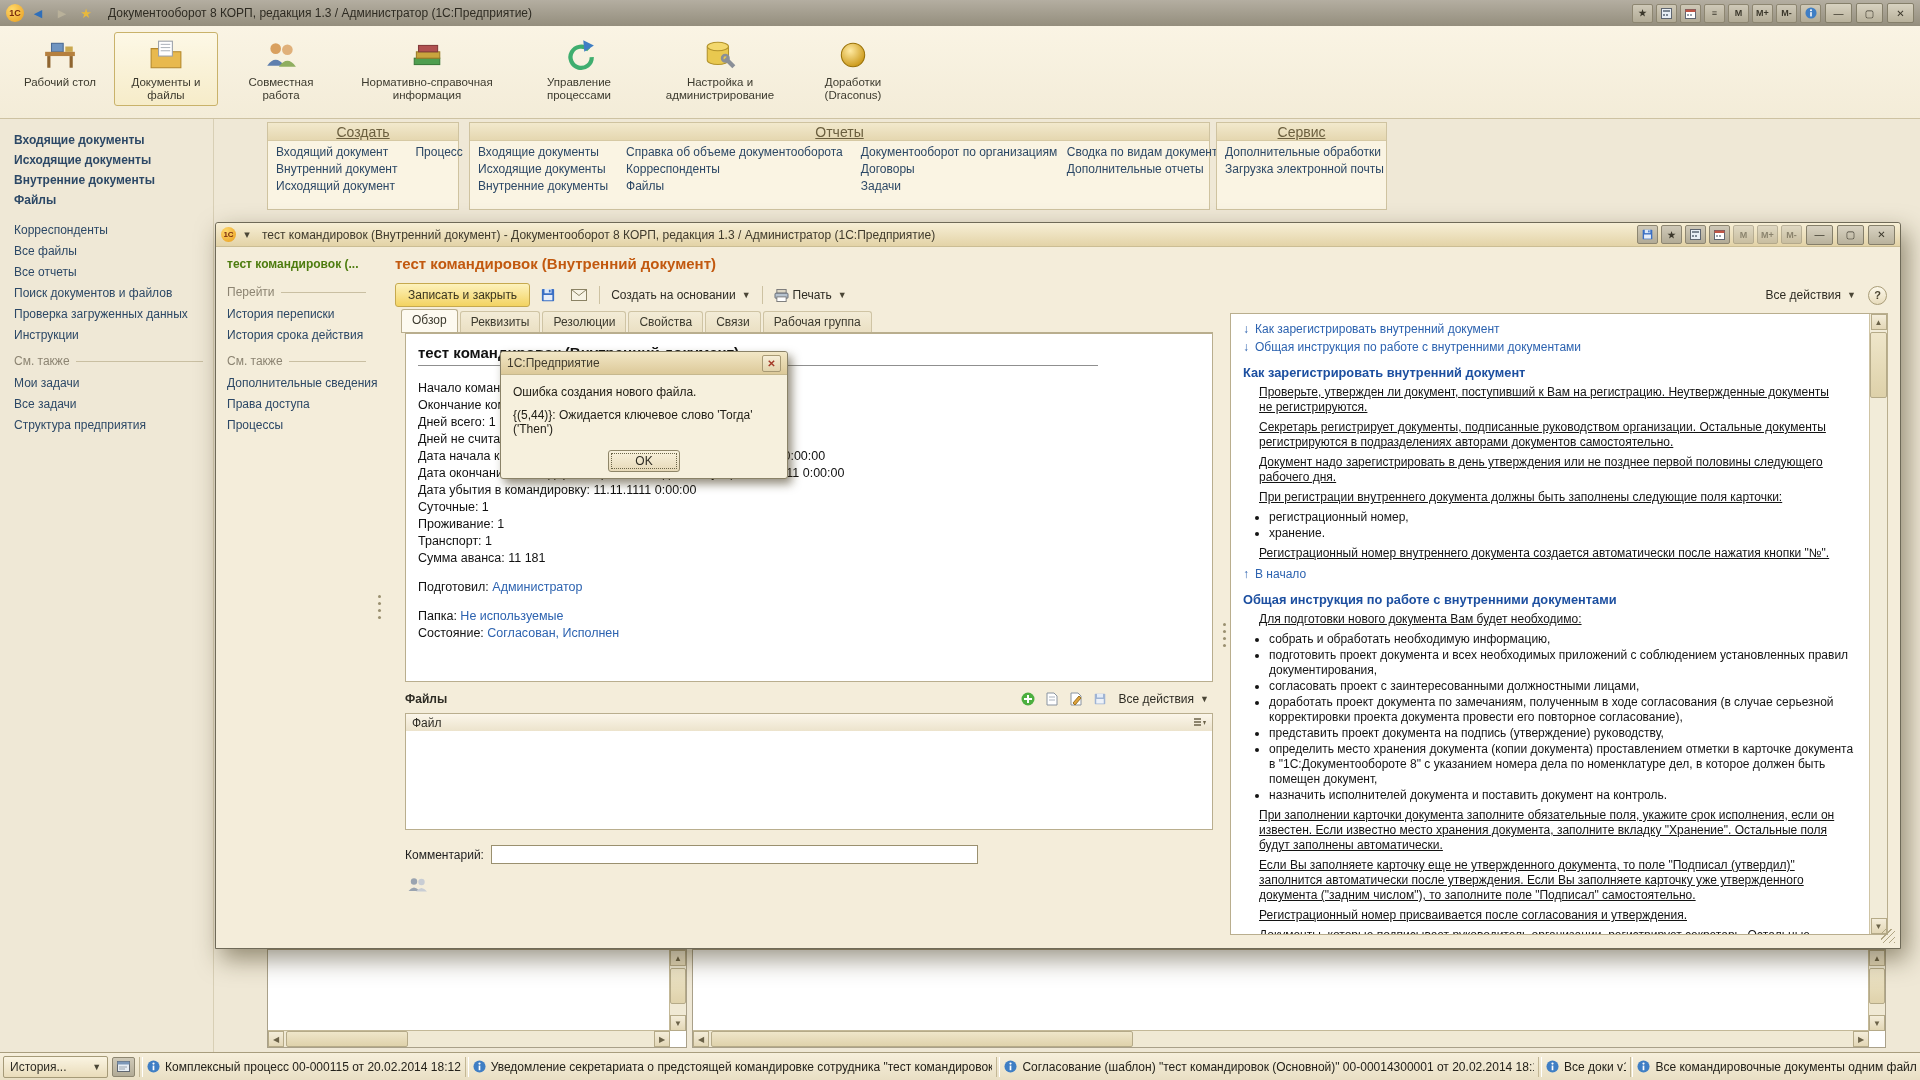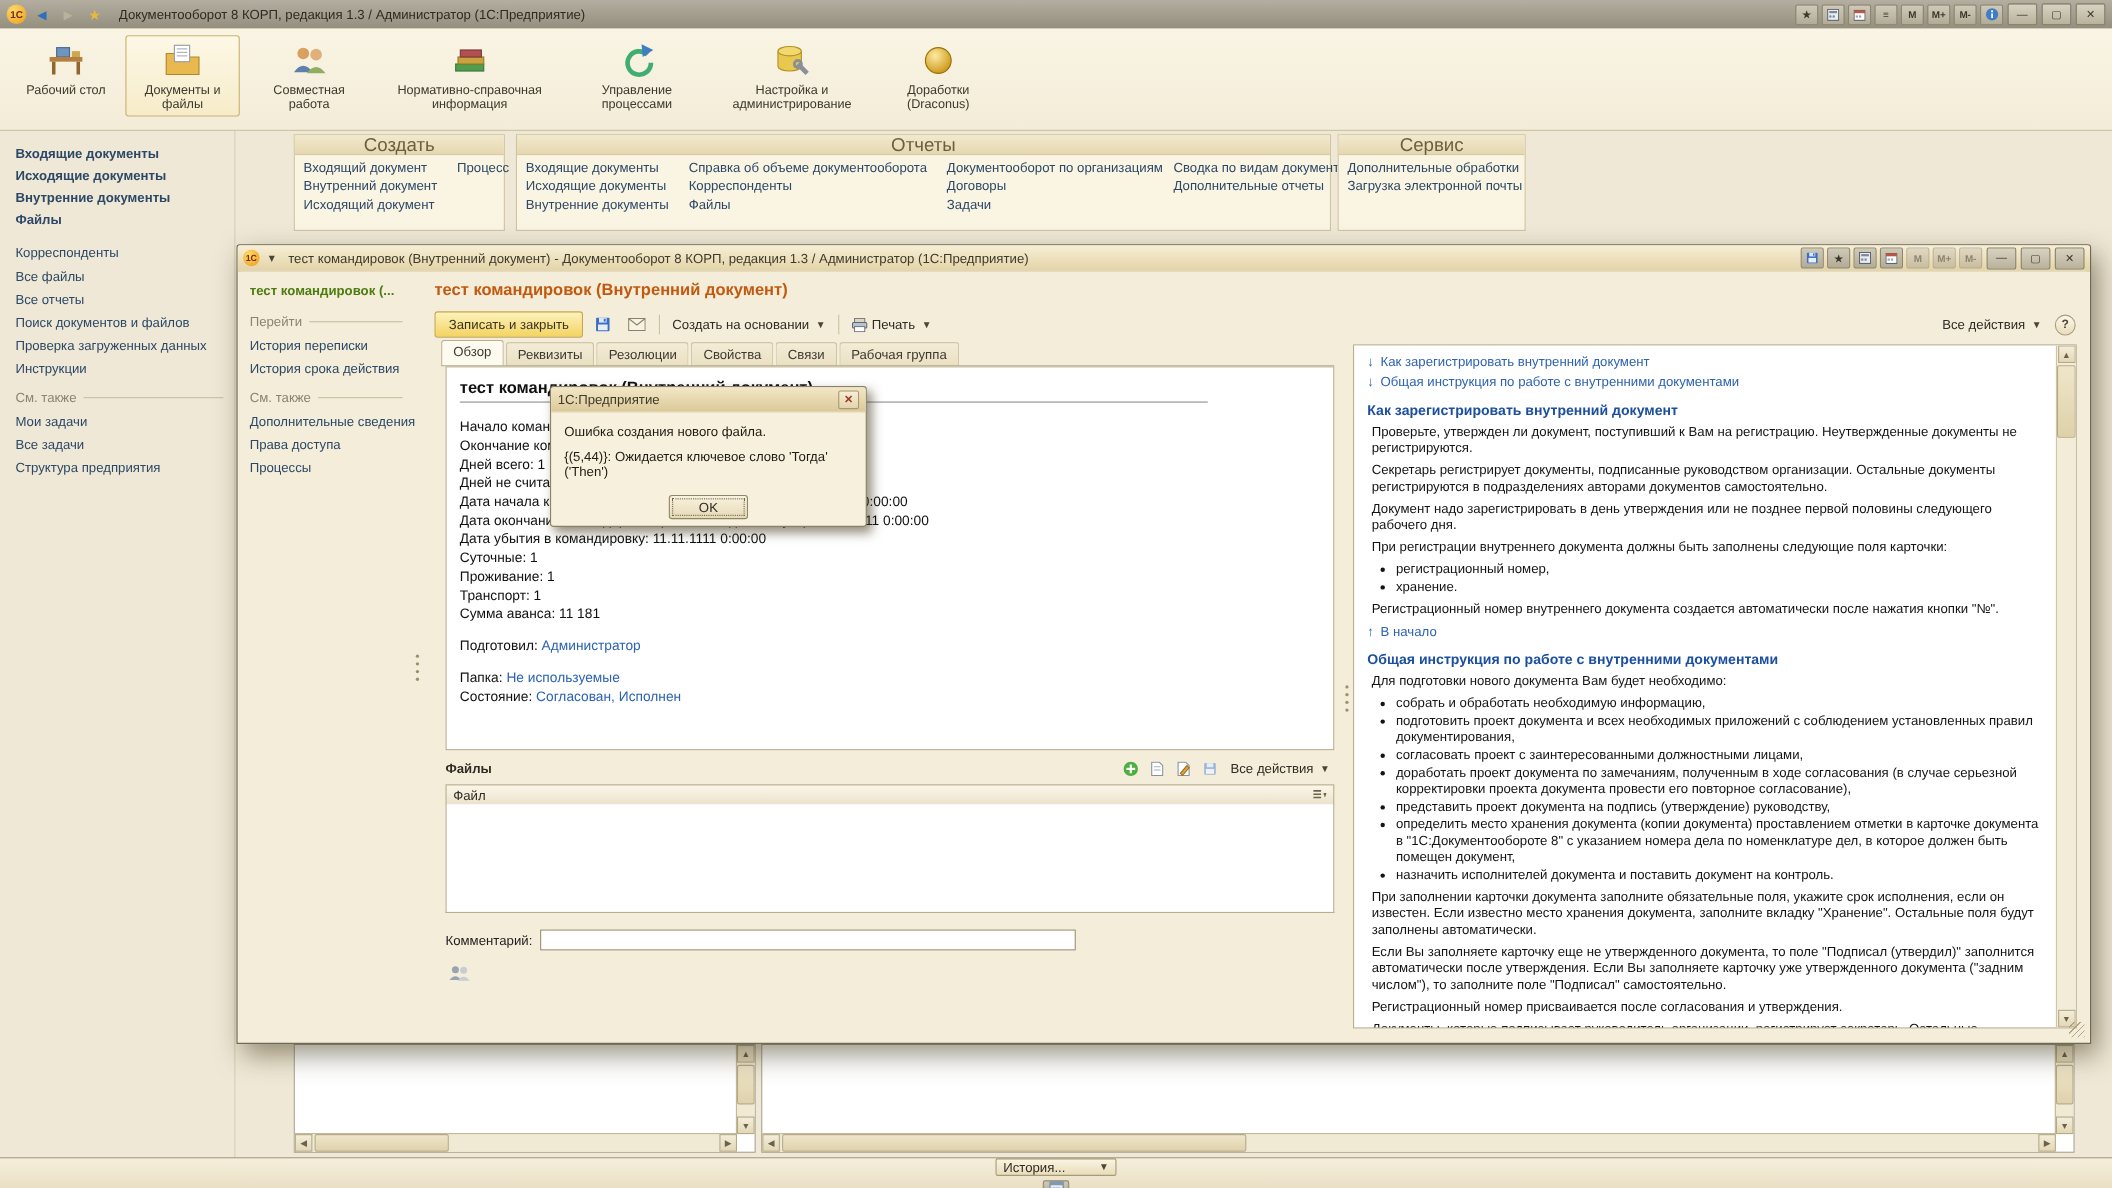--- a/index.html
+++ b/index.html
@@ -35,22 +35,22 @@
   .rib-item{display:flex;flex-direction:column;align-items:center;gap:4px;
     padding:5px 8px 3px;border:1px solid transparent;border-radius:3px;
     color:#3c3a2e;text-align:center;font-size:11.5px;line-height:13px;}
   .rib-item.active{background:linear-gradient(#fdf8e6,#f6ecc9);border-color:#c9b26a;}
   .rib-ic{width:34px;height:34px}
 
   
   .cmd-panel{position:absolute;top:122px;height:88px;background:#faf4e3;
     border:1px solid #cfc3a0;box-sizing:border-box;}
   .cmd-head{height:17px;background:linear-gradient(#f2e9cd,#e5d7b0);
-    border-bottom:1px solid #d6c9a4;color:#6b5f3f;font-size:17px;
-    display:flex;align-items:center;justify-content:center;}
+    border-bottom:1px solid #d6c9a4;color:#6b5f3f;font-size:14px;
+    display:flex;align-items:center;justify-content:center;text-decoration:underline;}
   .cmd-cols{display:flex;padding:4px 8px;gap:18px}
   .cmd-col{display:flex;flex-direction:column;gap:3px}
   .cmd-link{color:#2c4866;font-size:12px;white-space:nowrap;cursor:default}
 
   
   #sidebar{position:absolute;left:0;top:119px;width:214px;bottom:28px;
     border-right:1px solid #d8cfb5;padding:14px 0 0 14px;box-sizing:border-box;}
   .sb-link{color:#2c4866;font-size:12px;margin-bottom:7px;white-space:nowrap;cursor:default}
   .sb-link.bold{font-weight:bold;margin-bottom:6px}
   .sb-sec{display:flex;align-items:center;gap:6px;color:#8c8472;margin:12px 0 8px;}
@@ -136,21 +136,21 @@
     background:#fff;font-family:"Liberation Sans",sans-serif;font-size:12px;box-sizing:border-box;padding:0 4px;}
   #people{position:absolute;left:188px;top:630px;}
 
   
   #help-panel{position:absolute;left:1011px;top:66px;width:658px;height:622px;background:#fff;
     border:1px solid #b9ae8e;box-sizing:border-box;overflow:hidden;}
   #help-content{position:absolute;left:0;top:0;right:17px;bottom:0;overflow:hidden;
     padding:8px 12px;font-size:12px;line-height:15px;color:#141414;}
   .hp-toc{display:flex;gap:6px;color:#2d63b0;margin-bottom:3px;}
   .hp-h{color:#1c4fa0;font-weight:bold;font-size:12.8px;margin:10px 0 4px;}
-  .hp-p{margin:5px 4px;}
+  .hp-p{margin:5px 16px;text-decoration:underline;}
   .hp-ul{margin:3px 0 3px 26px;padding:0;}
   .hp-ul li{margin:1px 0;}
   .hp-top{display:flex;gap:6px;color:#2d63b0;margin:6px 0;}
   #help-scroll{position:absolute;top:0;bottom:0;right:0;width:17px;background:#f2ecd9;
     border-left:1px solid #cfc4a4;display:flex;flex-direction:column;align-items:center;}
   #help-thumb{width:15px;height:64px;margin-top:2px;background:linear-gradient(#efe6ca,#ded1a9);
     border:1px solid #b5aa88;border-radius:2px;}
 
   
   #grip{position:absolute;right:2px;bottom:2px;width:14px;height:14px;
@@ -168,21 +168,21 @@
   #dlg-body{padding:10px 12px 0;color:#1e1c14;}
   #dlg-line2{margin-top:9px;}
   #dlg-ok{display:block;margin:14px auto 0;width:72px;height:22px;
     background:linear-gradient(#f9f2dd,#e6d9b8);border:1px solid #8f8668;border-radius:3px;
     font-family:"Liberation Sans",sans-serif;font-size:12px;color:#2e2c24;
     outline:1px dotted #6a6448;outline-offset:-4px;}
 
   
   #statusbar{position:absolute;left:0;bottom:0;width:1920px;height:28px;
     background:linear-gradient(#f6efdc,#e9dfc4);border-top:1px solid #a89d7e;
-    display:flex;align-items:center;padding:0 3px;gap:4px;box-sizing:border-box;flex-direction:column;}
+    display:flex;align-items:center;padding:0 3px;gap:4px;box-sizing:border-box;}
   #hist-btn{height:20px;width:96px;background:linear-gradient(#faf4e2,#e9dcba);
     border:1px solid #a59a78;border-radius:2px;display:flex;align-items:center;
     padding:0 6px;color:#2e2c24;}
   .st-sep{width:2px;height:20px;border-left:1px solid #c3b795;border-right:1px solid #fff;}
   .st-item{display:flex;align-items:center;gap:5px;white-space:nowrap;overflow:hidden;color:#23211a;}
   .st-ic{flex:none}
 </style>
 </head>
 <body>
 

